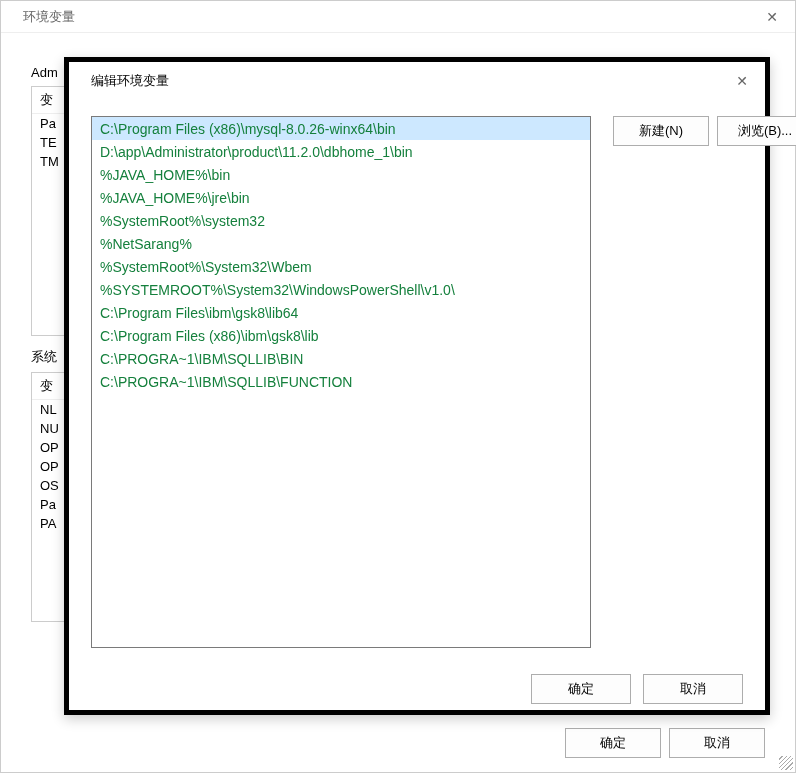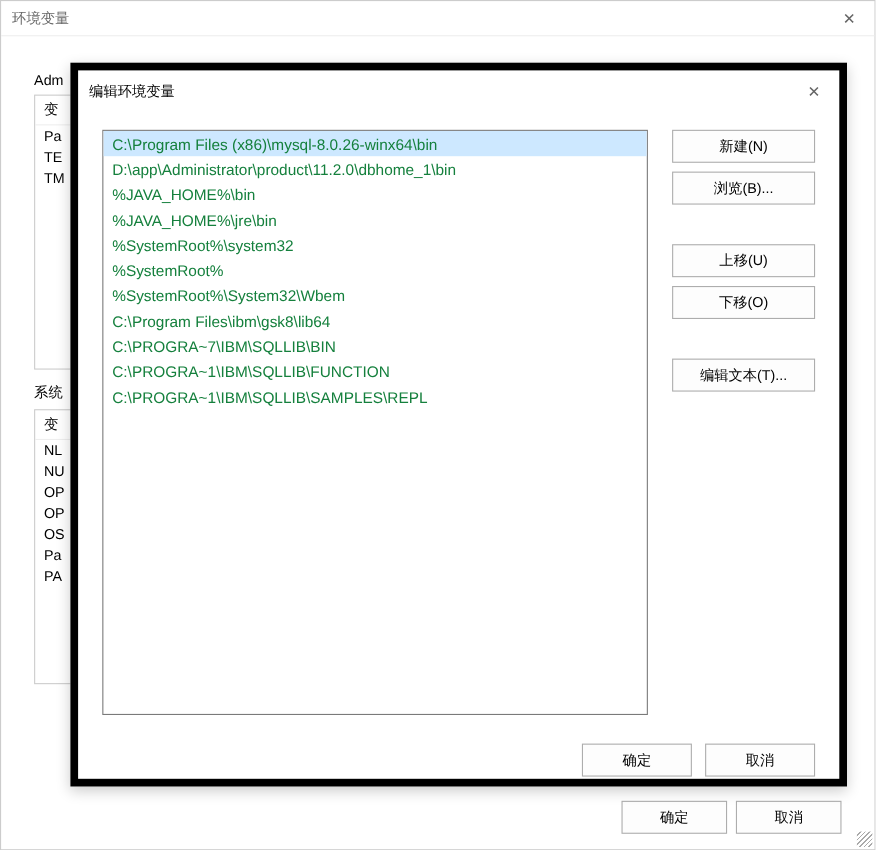--- a/index.html
+++ b/index.html
@@ -19,21 +19,21 @@
     }
     .parent-window {
       left: 0; top: 0; width: 796px; height: 773px;
       background: #fff;
     }
     .titlebar {
       height: 32px;
       display: flex;
       align-items: center;
       justify-content: space-between;
-      padding: 0 0 0 10px;
+      padding: 0 0 0 22px;
       border-bottom: 1px solid #eee;
     }
     .titlebar .title { color: #666; font-size: 13px; }
     .titlebar .close-btn {
       width: 46px; height: 32px;
       display: flex; align-items: center; justify-content: center;
       color: #666; font-size: 14px;
       cursor: pointer;
     }
     .parent-body { padding: 20px 30px; }
@@ -106,21 +106,21 @@
       right: 2px; bottom: 2px;
       width: 14px; height: 14px;
       background: repeating-linear-gradient(135deg, transparent 0 2px, #aaa 2px 3px);
     }
 
     
     .edit-dialog {
       left: 64px; top: 57px;
       width: 706px; height: 658px;
       background: #fff;
-      border: 7px solid #000000;
+      border: 5px solid #000000;
       box-shadow: 0 4px 12px rgba(0,0,0,0.2);
       position: absolute;
       z-index: 10;
     }
     .edit-dialog .titlebar {
       border-bottom: none;
       height: 38px;
       font-size: 13px;
     }
     .edit-dialog .titlebar .title { color: #000; }
@@ -139,21 +139,21 @@
     .path-list .path-item {
       padding: 3.5px 8px;
       font-size: 14px;
       color: #15803d;
       white-space: nowrap;
       cursor: pointer;
     }
     .path-list .path-item.selected { background: #cde8ff; }
     .side-buttons {
       display: flex;
-      flex-direction: column;
+      flex-direction: row;
       gap: 8px;
       width: 130px;
     }
     .side-buttons .btn { width: 100%; }
     .side-buttons .gap { height: 20px; }
     .edit-bottom {
       display: flex;
       justify-content: flex-end;
       gap: 12px;
       padding: 10px 22px 16px;
@@ -212,26 +212,27 @@
       <span>✕</span>
     </div>
   </div>
   <div class="edit-body">
     <div class="path-list" id="path-list">
         <div class="path-item selected">C:\Program Files (x86)\mysql-8.0.26-winx64\bin</div>
         <div class="path-item">D:\app\Administrator\product\11.2.0\dbhome_1\bin</div>
         <div class="path-item">%JAVA_HOME%\bin</div>
         <div class="path-item">%JAVA_HOME%\jre\bin</div>
         <div class="path-item">%SystemRoot%\system32</div>
-        <div class="path-item">%SystemRoot%</div>
+        <div class="path-item">%NetSarang%</div>
         <div class="path-item">%SystemRoot%\System32\Wbem</div>
+        <div class="path-item">%SYSTEMROOT%\System32\WindowsPowerShell\v1.0\</div>
         <div class="path-item">C:\Program Files\ibm\gsk8\lib64</div>
-        <div class="path-item">C:\PROGRA~7\IBM\SQLLIB\BIN</div>
+        <div class="path-item">C:\Program Files (x86)\ibm\gsk8\lib</div>
+        <div class="path-item">C:\PROGRA~1\IBM\SQLLIB\BIN</div>
         <div class="path-item">C:\PROGRA~1\IBM\SQLLIB\FUNCTION</div>
-        <div class="path-item">C:\PROGRA~1\IBM\SQLLIB\SAMPLES\REPL</div>
       </div>
     <div class="side-buttons">
       <button class="btn">新建(N)</button>
       <button class="btn">浏览(B)...</button>
       <div class="gap"></div>
       <button class="btn">上移(U)</button>
       <button class="btn">下移(O)</button>
       <div class="gap"></div>
       <button class="btn">编辑文本(T)...</button>
     </div>

